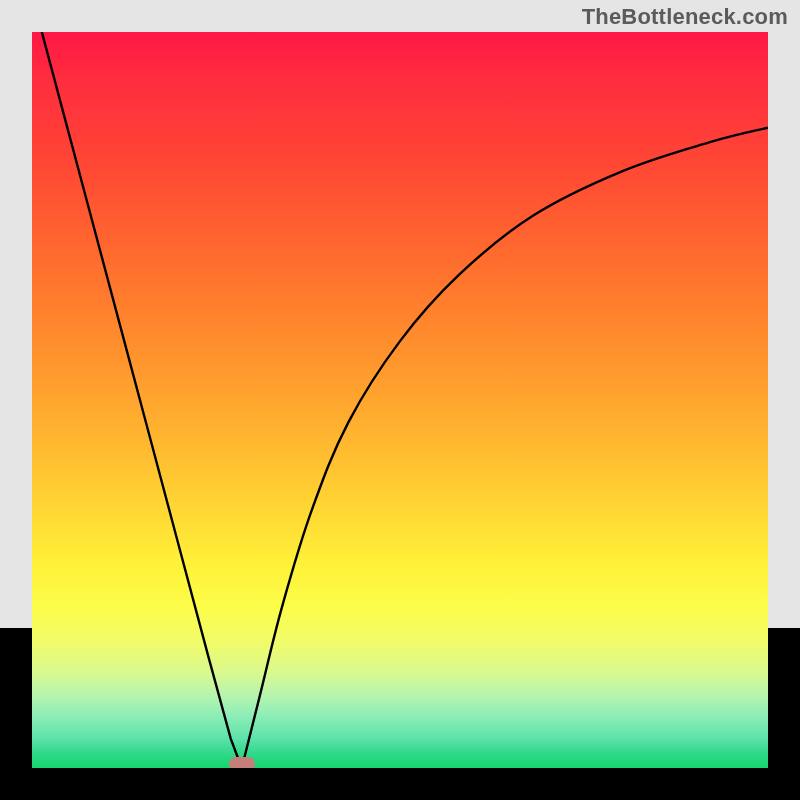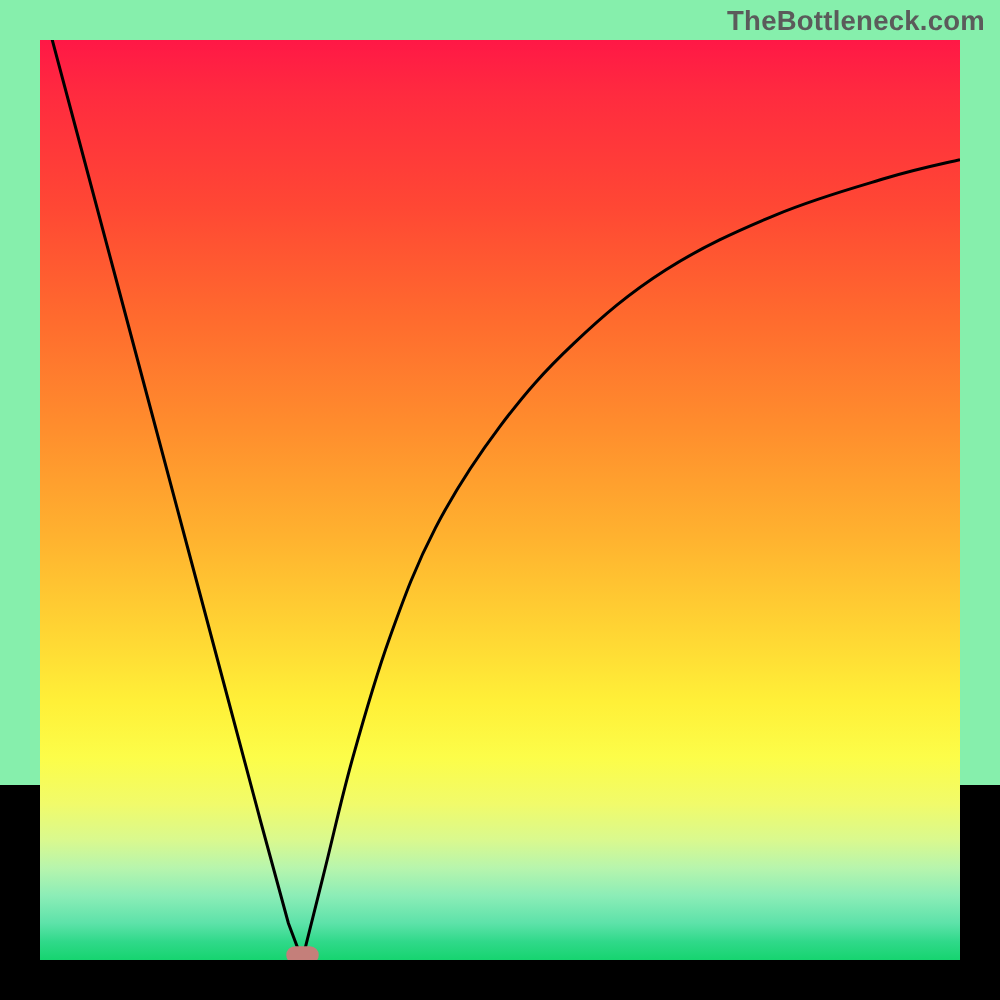--- a/index.html
+++ b/index.html
@@ -10,21 +10,21 @@
     background: #000;
     overflow: hidden;
     font-family: Arial, Helvetica, sans-serif;
   }
   .frame {
     position: absolute;
     top: 0;
     left: 0;
     width: 800px;
     height: 628px;
-    background: #86efac;
+    background: #e5e5e5;
   }
   .plot {
     position: absolute;
     top: 32px;
     left: 32px;
     width: 736px;
     height: 736px;
     overflow: hidden;
   }
   .grad {

